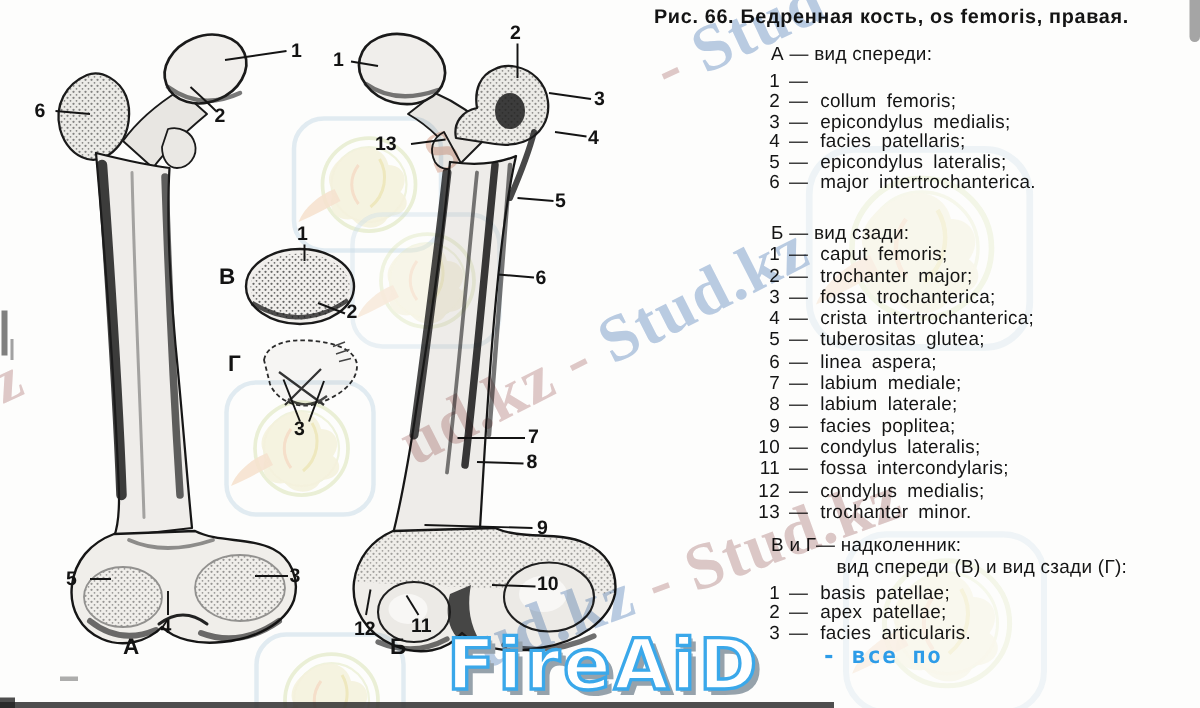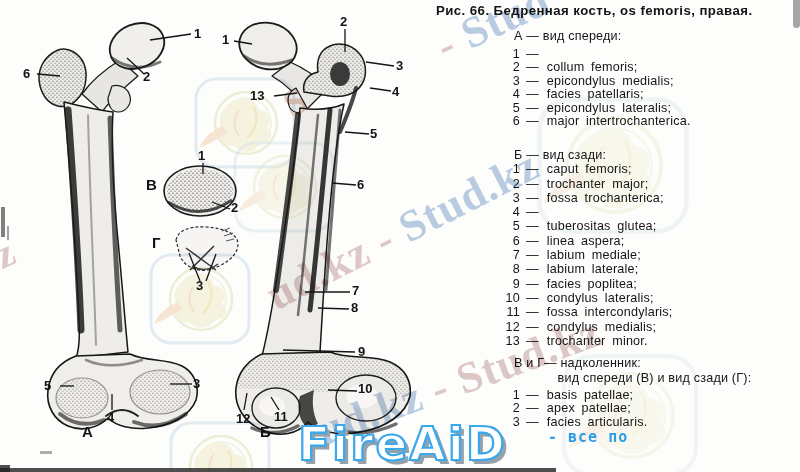--- a/index.html
+++ b/index.html
@@ -112,20 +112,21 @@
           <span class="li-term">trochanter major;</span>
         </div>
         <div class="legend-item">
           <span class="li-num">3</span>
           <span class="li-dash">—</span>
           <span class="li-term">fossa trochanterica;</span>
         </div>
         <div class="legend-item">
           <span class="li-num">4</span>
           <span class="li-dash">—</span>
+          <span class="li-term">crista intertrochanterica;</span>
         </div>
         <div class="legend-item">
           <span class="li-num">5</span>
           <span class="li-dash">—</span>
           <span class="li-term">tuberositas glutea;</span>
         </div>
         <div class="legend-item">
           <span class="li-num">6</span>
           <span class="li-dash">—</span>
           <span class="li-term">linea aspera;</span>

